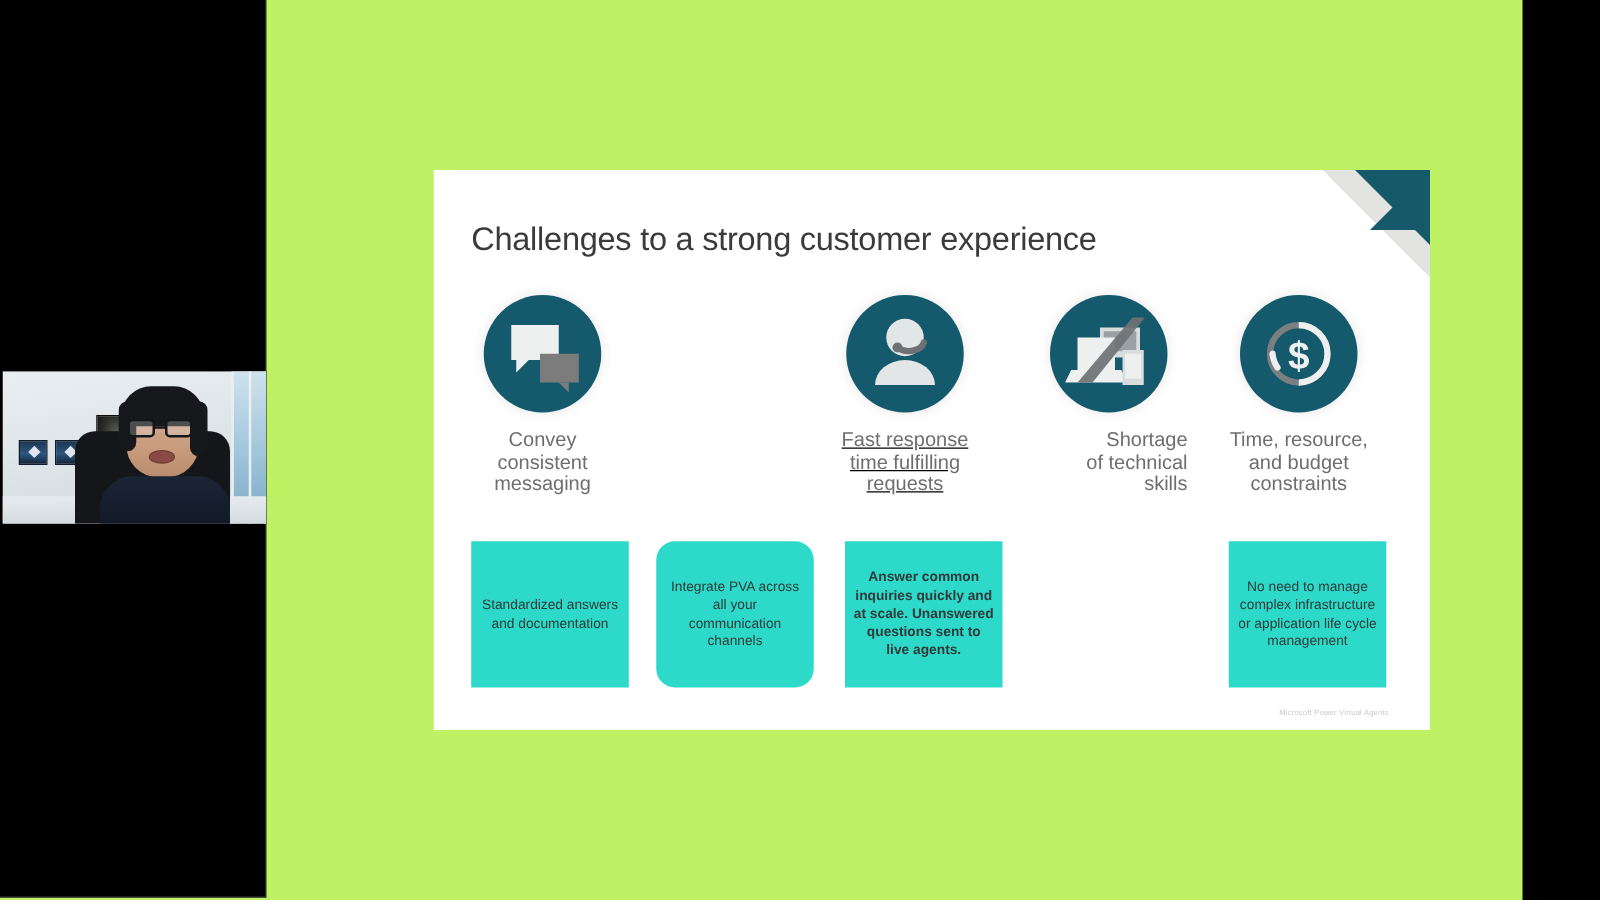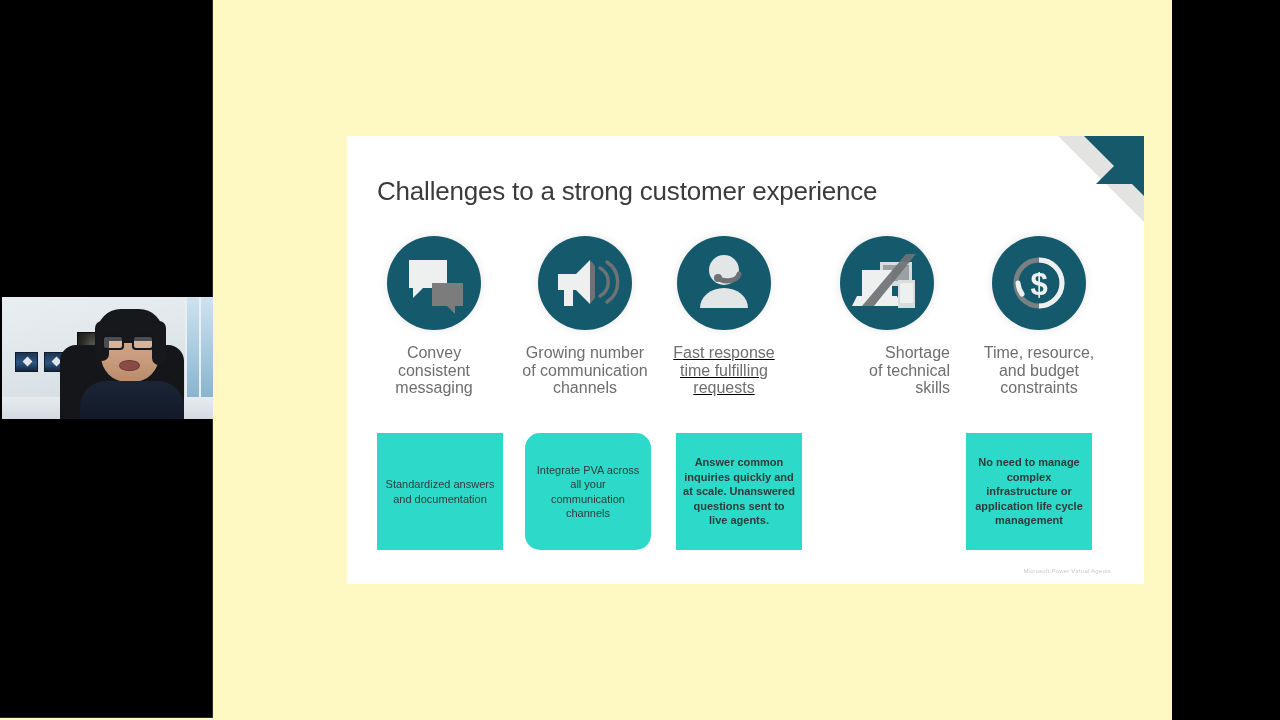--- a/index.html
+++ b/index.html
@@ -10,21 +10,22 @@
   body {
     width: 1280px;
     height: 720px;
     overflow: hidden;
     font-family: "Liberation Sans", sans-serif;
   }
   #screen {
     position: relative;
     width: 1172px;
     height: 720px;
-    background: #fef9c3;
+    background: #bef264;
+    padding-left: 46px;
   }
 
   
   #left-panel {
     position: absolute;
     left: 0;
     top: 0;
     width: 213px;
     height: 718px;
     background: #000000;
@@ -263,21 +264,21 @@
   .tbox .tbox-text {
     font-size: 11px;
     line-height: 14.5px;
     color: #2f3a3a;
     text-align: center;
   }
   .tbox.b0 { left: 30px;  width: 126px; height: 117px; }
   .tbox.b1 { left: 178px; width: 126px; height: 117px; border-radius: 15px; }
   .tbox.b2 { left: 329px; width: 126px; height: 117px; font-weight: bold; }
   .tbox.b3 { left: 482px; width: 126px; height: 117px; }
-  .tbox.b4 { left: 619px; width: 126px; height: 117px; font-weight: bold; }
+  .tbox.b4 { left: 636px; width: 126px; height: 117px; }
 
   #slide-footer {
     position: absolute;
     right: 33px;
     bottom: 10px;
     font-size: 6px;
     color: #c9c9c9;
     letter-spacing: .2px;
   }
 </style>
@@ -324,32 +325,20 @@
         <svg width="94" height="94" viewBox="0 0 94 94" aria-hidden="true">
           <rect x="22" y="24" width="38" height="28" fill="#eef0f0"></rect>
           <polygon points="26,52 26,62 36,52" fill="#eef0f0"></polygon>
           <rect x="45" y="47" width="31" height="23" fill="#7c7c7c"></rect>
           <polygon points="68,70 68,78 60,70" fill="#7c7c7c"></polygon>
         </svg>
       </div>
       <div class="caption">Convey<br>consistent<br>messaging</div>
     </div>
 
-    <div class="col c1">
-      <div class="circle">
-        <svg width="94" height="94" viewBox="0 0 94 94" aria-hidden="true">
-          <polygon points="20,38 38,38 52,24 52,68 38,54 20,54" fill="#eef0f0"></polygon>
-          <rect x="26" y="54" width="9" height="16" fill="#eef0f0"></rect>
-          <polygon points="52,24 52,68 57,62 57,30" fill="#6f7275"></polygon>
-          <path d="M62 32 A 16 16 0 0 1 62 60" stroke="#6f7275" stroke-width="3.4" fill="none" stroke-linecap="round"></path>
-          <path d="M69 26 A 24 24 0 0 1 69 66" stroke="#6f7275" stroke-width="3.4" fill="none" stroke-linecap="round"></path>
-        </svg>
-      </div>
-      <div class="caption">Growing number<br>of communication<br>channels</div>
-    </div>
 
     <div class="col c2">
       <div class="circle">
         <svg width="94" height="94" viewBox="0 0 94 94" aria-hidden="true">
           <circle cx="47" cy="34" r="15" fill="#e3e6e7"></circle>
           <path d="M23 72 A 24 20 0 0 1 71 72 Z" fill="#e3e6e7"></path>
           <path d="M41 42 A 12 8 0 0 0 62 38" stroke="#6f7275" stroke-width="5" fill="none" stroke-linecap="round"></path>
           <circle cx="41" cy="42" r="4" fill="#6f7275"></circle>
         </svg>
       </div>

